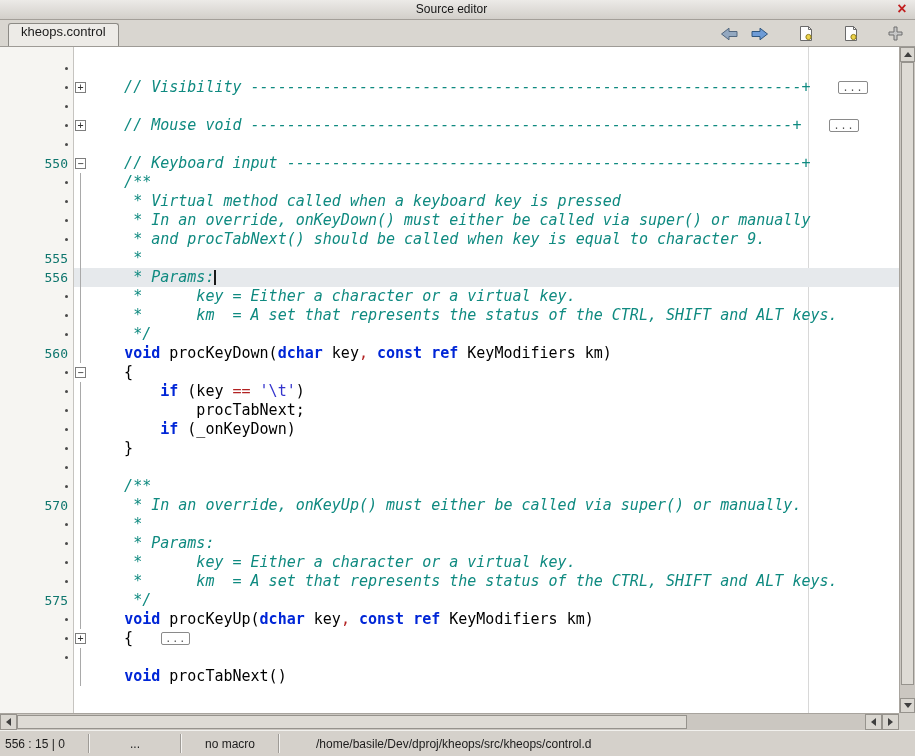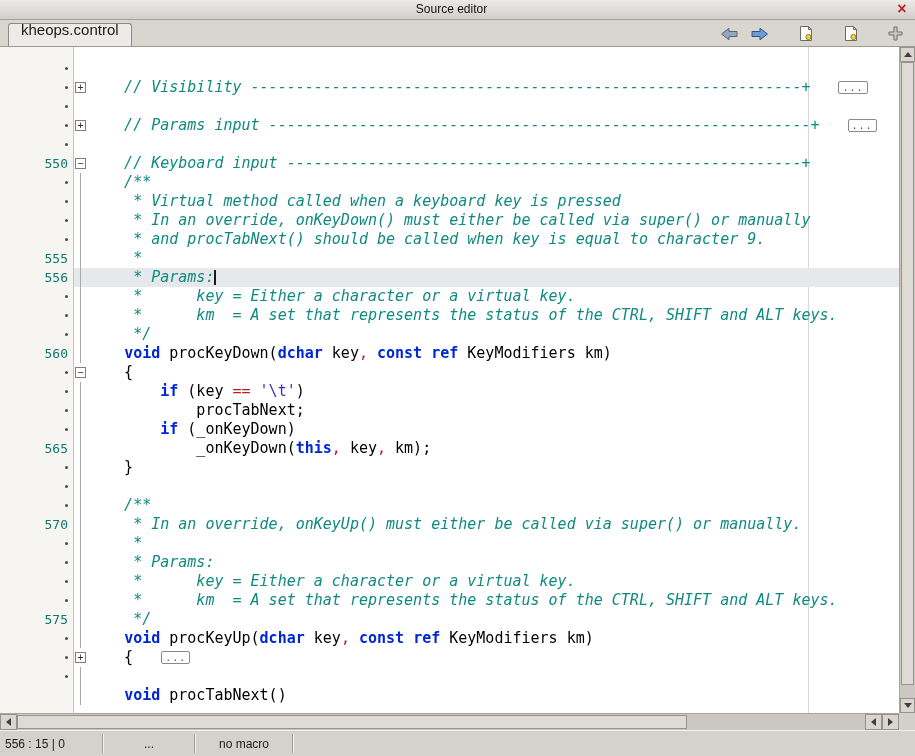--- a/index.html
+++ b/index.html
@@ -9,21 +9,21 @@
   .titlebar { position:absolute; left:0; top:0; width:915px; height:20px;
     background:linear-gradient(#eceae7,#d2cfca); border-bottom:1px solid #a39f99; }
   .title { position:absolute; left:0; right:12px; top:2px; text-align:center; font-size:12px; color:#151515; }
   .close { position:absolute; right:4px; top:0; width:18px; height:18px; text-align:center;
     color:#c22020; font-size:16px; font-weight:bold; line-height:18px; cursor:default; }
 
   .tabbar { position:absolute; left:0; top:20px; width:915px; height:27px;
     background:#d9d6d0; border-bottom:1px solid #9e9b96; }
   .tab { position:absolute; left:8px; bottom:0; height:23px; background:#edebe7;
     border:1px solid #8c8a85; border-bottom:none; border-radius:3px 3px 0 0;
-    padding:8px 12px; font-size:15px; color:#1a1a1a; display:flex; align-items:flex-end; }
+    padding:0 12px; font-size:13px; color:#1a1a1a; display:flex; align-items:flex-start; }
   .toolbar { position:absolute; right:10px; top:0; height:27px; display:flex; align-items:center; gap:11px; }
   .tbtn { display:flex; align-items:center; justify-content:center; width:20px; height:20px; }
   .tbtn.gapL { margin-left:14px; }
 
   .editor { position:absolute; left:0; top:47px; width:899px; height:666px; background:#ffffff; overflow:hidden; }
   .gutter-bg { position:absolute; left:0; top:0; bottom:0; width:74px; background:#f6f5f2; border-right:1px solid #c6c4c0; }
   .margin-line { position:absolute; left:808px; top:0; bottom:0; width:1px; background:#d8d8d8; }
   .code { position:absolute; left:0; top:0; right:0; padding-top:12px; }
 
   .row { display:flex; height:19px; white-space:pre; font-family:"DejaVu Sans Mono",monospace; font-size:15px; }
@@ -58,21 +58,21 @@
   .hs-rr { right:0; top:0; bottom:0; width:17px; }
   .corner { position:absolute; right:0; top:713px; width:16px; height:17px; background:#d3d0ca; }
   .tri-up { width:0; height:0; border-left:4px solid transparent; border-right:4px solid transparent; border-bottom:5px solid #3f3f3f; }
   .tri-dn { width:0; height:0; border-left:4px solid transparent; border-right:4px solid transparent; border-top:5px solid #3f3f3f; }
   .tri-l  { width:0; height:0; border-top:4px solid transparent; border-bottom:4px solid transparent; border-right:5px solid #3f3f3f; }
   .tri-r  { width:0; height:0; border-top:4px solid transparent; border-bottom:4px solid transparent; border-left:5px solid #3f3f3f; }
 
   .statusbar { position:absolute; left:0; top:730px; width:915px; height:26px; background:#d5d1cb;
     border-top:1px solid #f2f1ee; display:flex; align-items:center; font-size:12px; color:#1c1c1c; }
   .sp { display:flex; align-items:center; height:100%; }
-  .sp1 { width:102px; padding-left:5px;text-align:right; }
+  .sp1 { width:88px; padding-left:5px;text-align:right; }
   .sp2 { width:90px; justify-content:center; }
   .sp3 { width:96px; justify-content:center; }
   .sp4 { flex:1; padding-left:36px; }
   .sep { width:0; height:19px; border-left:1px solid #9e9b96; border-right:1px solid #f4f3f1; }
 </style>
 </head>
 <body>
 
 <div>
 
@@ -118,38 +118,37 @@
     </div>
   </div>
 
   <div class="editor">
     <div class="gutter-bg"></div>
     <div class="margin-line"></div>
     <div class="code">
         <div class="row"><div class="gut"><span class="dot"></span></div><div class="fold"></div><div class="txt"></div></div>
         <div class="row"><div class="gut"><span class="dot"></span></div><div class="fold"><div class="fbox">+</div></div><div class="txt"><span class="tok-c">    // Visibility -------------------------------------------------------------+</span><span class="ell">...</span></div></div>
         <div class="row"><div class="gut"><span class="dot"></span></div><div class="fold"></div><div class="txt"></div></div>
-        <div class="row"><div class="gut"><span class="dot"></span></div><div class="fold"><div class="fbox">+</div></div><div class="txt"><span class="tok-c">    // Params input ------------------------------------------------------------+</span><span class="ell">...</span></div></div>
+        <div class="row"><div class="gut"><span class="dot"></span></div><div class="fold"><div class="fbox">+</div></div><div class="txt"><span class="tok-c">    // Mouse void ------------------------------------------------------------+</span><span class="ell">...</span></div></div>
         <div class="row"><div class="gut"><span class="dot"></span></div><div class="fold"></div><div class="txt"></div></div>
         <div class="row"><div class="gut">550</div><div class="fold"><div class="fbox">−</div></div><div class="txt"><span class="tok-c">    // Keyboard input ---------------------------------------------------------+</span></div></div>
         <div class="row"><div class="gut"><span class="dot"></span></div><div class="fold"><div class="fline"></div></div><div class="txt"><span class="tok-c">    /**</span></div></div>
         <div class="row"><div class="gut"><span class="dot"></span></div><div class="fold"><div class="fline"></div></div><div class="txt"><span class="tok-c">     * Virtual method called when a keyboard key is pressed</span></div></div>
         <div class="row"><div class="gut"><span class="dot"></span></div><div class="fold"><div class="fline"></div></div><div class="txt"><span class="tok-c">     * In an override, onKeyDown() must either be called via super() or manually</span></div></div>
         <div class="row"><div class="gut"><span class="dot"></span></div><div class="fold"><div class="fline"></div></div><div class="txt"><span class="tok-c">     * and procTabNext() should be called when key is equal to character 9.</span></div></div>
         <div class="row"><div class="gut">555</div><div class="fold"><div class="fline"></div></div><div class="txt"><span class="tok-c">     *</span></div></div>
         <div class="row current"><div class="gut">556</div><div class="fold"><div class="fline"></div></div><div class="txt"><span class="tok-c">     * Params:</span><span class="caret"></span></div></div>
         <div class="row"><div class="gut"><span class="dot"></span></div><div class="fold"><div class="fline"></div></div><div class="txt"><span class="tok-c">     *      key = Either a character or a virtual key.</span></div></div>
         <div class="row"><div class="gut"><span class="dot"></span></div><div class="fold"><div class="fline"></div></div><div class="txt"><span class="tok-c">     *      km  = A set that represents the status of the CTRL, SHIFT and ALT keys.</span></div></div>
         <div class="row"><div class="gut"><span class="dot"></span></div><div class="fold"><div class="fline"></div></div><div class="txt"><span class="tok-c">     */</span></div></div>
         <div class="row"><div class="gut">560</div><div class="fold"><div class="fline"></div></div><div class="txt"><span>    </span><span class="tok-k">void</span><span> procKeyDown(</span><span class="tok-k">dchar</span><span> key</span><span class="tok-o">,</span><span> </span><span class="tok-k">const</span><span> </span><span class="tok-k">ref</span><span> KeyModifiers km)</span></div></div>
         <div class="row"><div class="gut"><span class="dot"></span></div><div class="fold"><div class="fbox">−</div></div><div class="txt"><span>    {</span></div></div>
         <div class="row"><div class="gut"><span class="dot"></span></div><div class="fold"><div class="fline"></div></div><div class="txt"><span>        </span><span class="tok-k">if</span><span> (key </span><span class="tok-o">==</span><span> </span><span class="tok-s">'\t'</span><span>)</span></div></div>
         <div class="row"><div class="gut"><span class="dot"></span></div><div class="fold"><div class="fline"></div></div><div class="txt"><span>            procTabNext;</span></div></div>
         <div class="row"><div class="gut"><span class="dot"></span></div><div class="fold"><div class="fline"></div></div><div class="txt"><span>        </span><span class="tok-k">if</span><span> (_onKeyDown)</span></div></div>
-        <div class="row"><div class="gut">565</div><div class="fold"><div class="fline"></div></div><div class="txt"><span>            _onKeyDown(</span><span class="tok-k">this</span><span class="tok-o">,</span><span> key</span><span class="tok-o">,</span><span> km);</span></div></div>
         <div class="row"><div class="gut"><span class="dot"></span></div><div class="fold"><div class="fline"></div></div><div class="txt"><span>    }</span></div></div>
         <div class="row"><div class="gut"><span class="dot"></span></div><div class="fold"><div class="fline"></div></div><div class="txt"></div></div>
         <div class="row"><div class="gut"><span class="dot"></span></div><div class="fold"><div class="fline"></div></div><div class="txt"><span class="tok-c">    /**</span></div></div>
         <div class="row"><div class="gut">570</div><div class="fold"><div class="fline"></div></div><div class="txt"><span class="tok-c">     * In an override, onKeyUp() must either be called via super() or manually.</span></div></div>
         <div class="row"><div class="gut"><span class="dot"></span></div><div class="fold"><div class="fline"></div></div><div class="txt"><span class="tok-c">     *</span></div></div>
         <div class="row"><div class="gut"><span class="dot"></span></div><div class="fold"><div class="fline"></div></div><div class="txt"><span class="tok-c">     * Params:</span></div></div>
         <div class="row"><div class="gut"><span class="dot"></span></div><div class="fold"><div class="fline"></div></div><div class="txt"><span class="tok-c">     *      key = Either a character or a virtual key.</span></div></div>
         <div class="row"><div class="gut"><span class="dot"></span></div><div class="fold"><div class="fline"></div></div><div class="txt"><span class="tok-c">     *      km  = A set that represents the status of the CTRL, SHIFT and ALT keys.</span></div></div>
         <div class="row"><div class="gut">575</div><div class="fold"><div class="fline"></div></div><div class="txt"><span class="tok-c">     */</span></div></div>
         <div class="row"><div class="gut"><span class="dot"></span></div><div class="fold"><div class="fline"></div></div><div class="txt"><span>    </span><span class="tok-k">void</span><span> procKeyUp(</span><span class="tok-k">dchar</span><span> key</span><span class="tok-o">,</span><span> </span><span class="tok-k">const</span><span> </span><span class="tok-k">ref</span><span> KeyModifiers km)</span></div></div>
@@ -183,15 +182,16 @@
   </div>
   <div class="corner"></div>
 
   <div class="statusbar">
     <div class="sp sp1">556 : 15 | 0</div>
     <div class="sep"></div>
     <div class="sp sp2">...</div>
     <div class="sep"></div>
     <div class="sp sp3">no macro</div>
     <div class="sep"></div>
+    <div class="sp sp4">/home/basile/Dev/dproj/kheops/src/kheops/control.d</div>
   </div>
 
 </div>
 
 </body></html>

